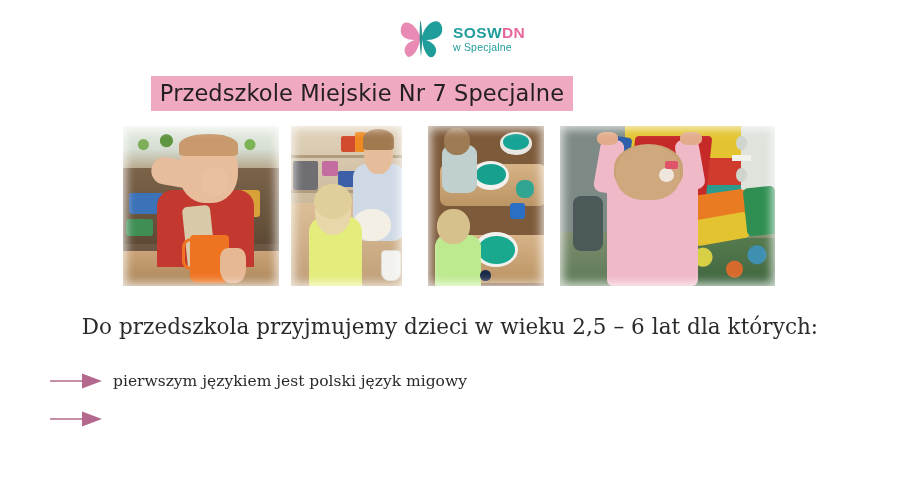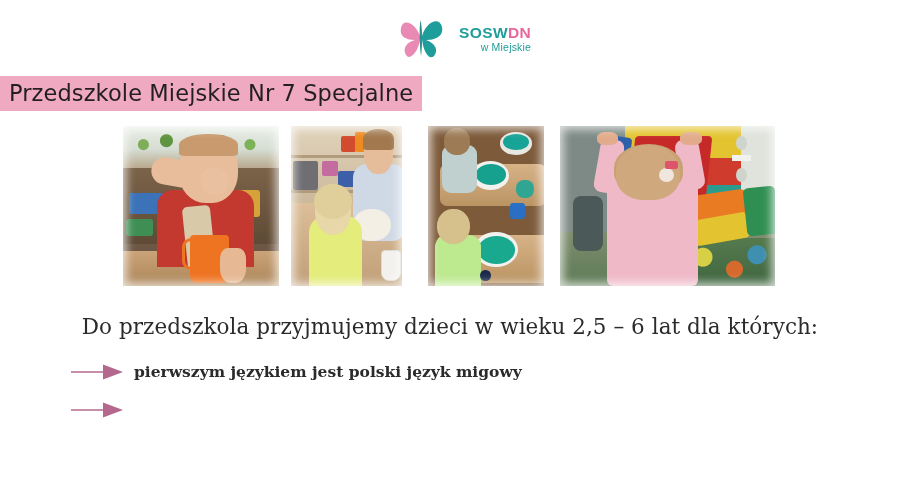--- a/index.html
+++ b/index.html
@@ -25,24 +25,23 @@
     display: flex;
     align-items: center;
   }
   .logo-mark {
     width: 52px;
     height: 52px;
     flex: 0 0 52px;
     position: relative;
   }
   .logo-text {
-    margin-left: 12px;
+    margin-left: 6px;
     line-height: 1;
     padding-top: 6px;
-    text-align: right;
   }
   .logo-title {
     font-size: 15.5px;
     font-weight: bold;
     letter-spacing: 0.4px;
     white-space: nowrap;
   }
   .logo-title .t-teal { color: #1f9d9a; }
   .logo-title .t-pink { color: #e6679c; }
   .logo-sub {
@@ -52,20 +51,21 @@
     letter-spacing: 0.2px;
     white-space: nowrap;
   }
 
   
   .title-wrap {
     position: absolute;
     left: 0;
     top: 76px;
     width: 724px;
+    text-align: center;
   }
   .title-banner {
     display: inline-block;
     background: #efa9c0;
     color: #231f20;
     font-family: "DejaVu Sans", sans-serif;
     font-size: 22.5px;
     line-height: 1.35;
     padding: 2px 9px 3px 9px;
     white-space: nowrap;
@@ -267,23 +267,23 @@
 
   
   .bullets {
     position: absolute;
     left: 0;
     top: 362px;
     width: 900px;
   }
   .bullet-row {
     display: flex;
+    align-items: center;
     height: 38px;
-    padding-left: 69px;
-    font-weight: bold;
+    padding-left: 48px;
   }
   .arrow-icon {
     flex: 0 0 56px;
     height: 20px;
     position: relative;
     margin-right: 9px;
   }
   .arrow-icon svg { display: block; }
   .bullet-text {
     font-family: "DejaVu Serif", serif;
@@ -298,21 +298,21 @@
 <div class="logo-block">
   <div class="logo-mark">
     <svg viewBox="0 0 52 52" width="52" height="52" aria-hidden="true">
       <path d="M25 26 C20 12, 8 8, 6 18 C4 27, 12 30, 20 30 C12 32, 7 38, 11 45 C15 51, 23 42, 25 30 Z" fill="#e88ab4"></path>
       <path d="M27 26 C32 10, 45 7, 47 17 C49 27, 39 30, 31 30 C40 33, 44 40, 39 46 C34 51, 28 41, 27 29 Z" fill="#1f9d9a"></path>
       <path d="M25.5 10 C27.5 18, 27.5 36, 26 46 C24.5 36, 24 18, 25.5 10 Z" fill="#2a8f8d"></path>
     </svg>
   </div>
   <div class="logo-text">
     <div class="logo-title"><span class="t-teal">SOSW</span><span class="t-pink">DN</span></div>
-    <div class="logo-sub">w Miejskie</div>
+    <div class="logo-sub">w Specjalne</div>
   </div>
 </div>
 
 <div class="title-wrap">
   <span class="title-banner">Przedszkole Miejskie Nr 7 Specjalne</span>
 </div>
 
 <div class="photo-strip">
 
   <div class="photo" id="photo-1">

